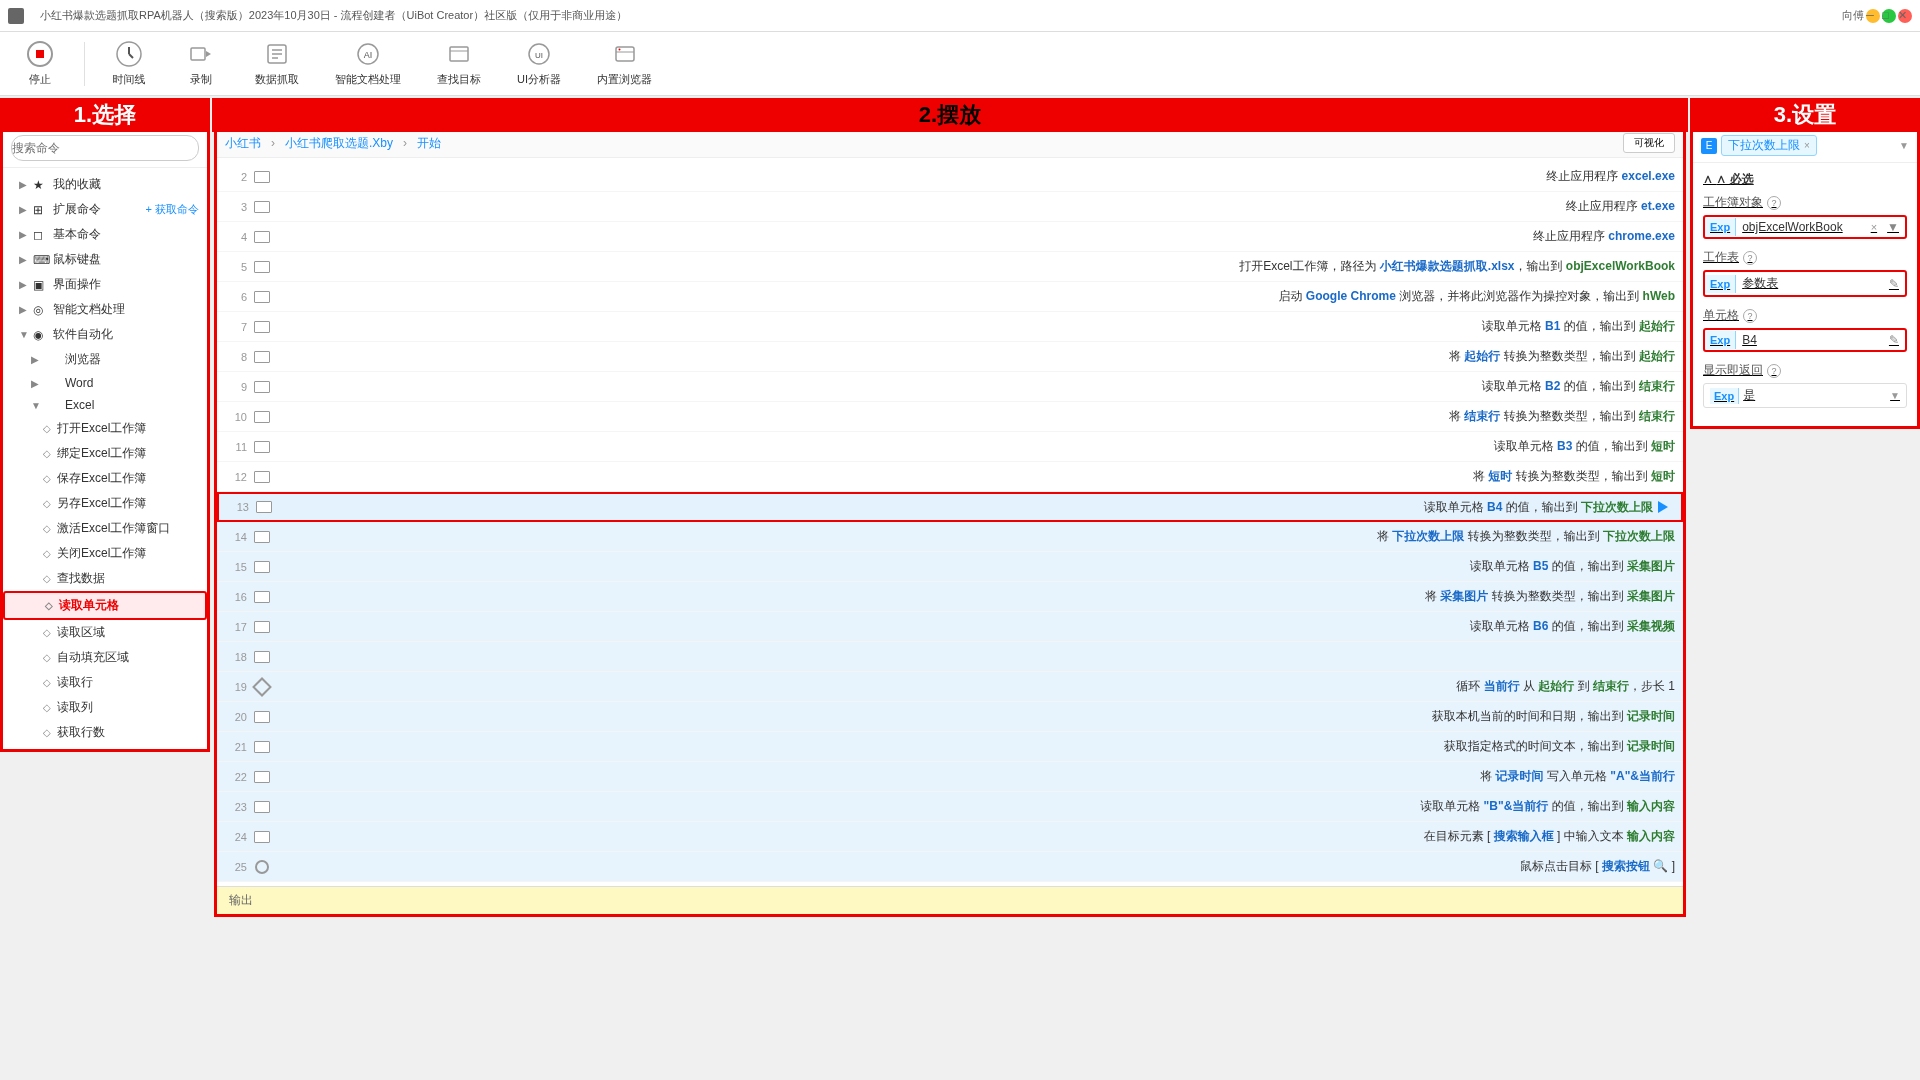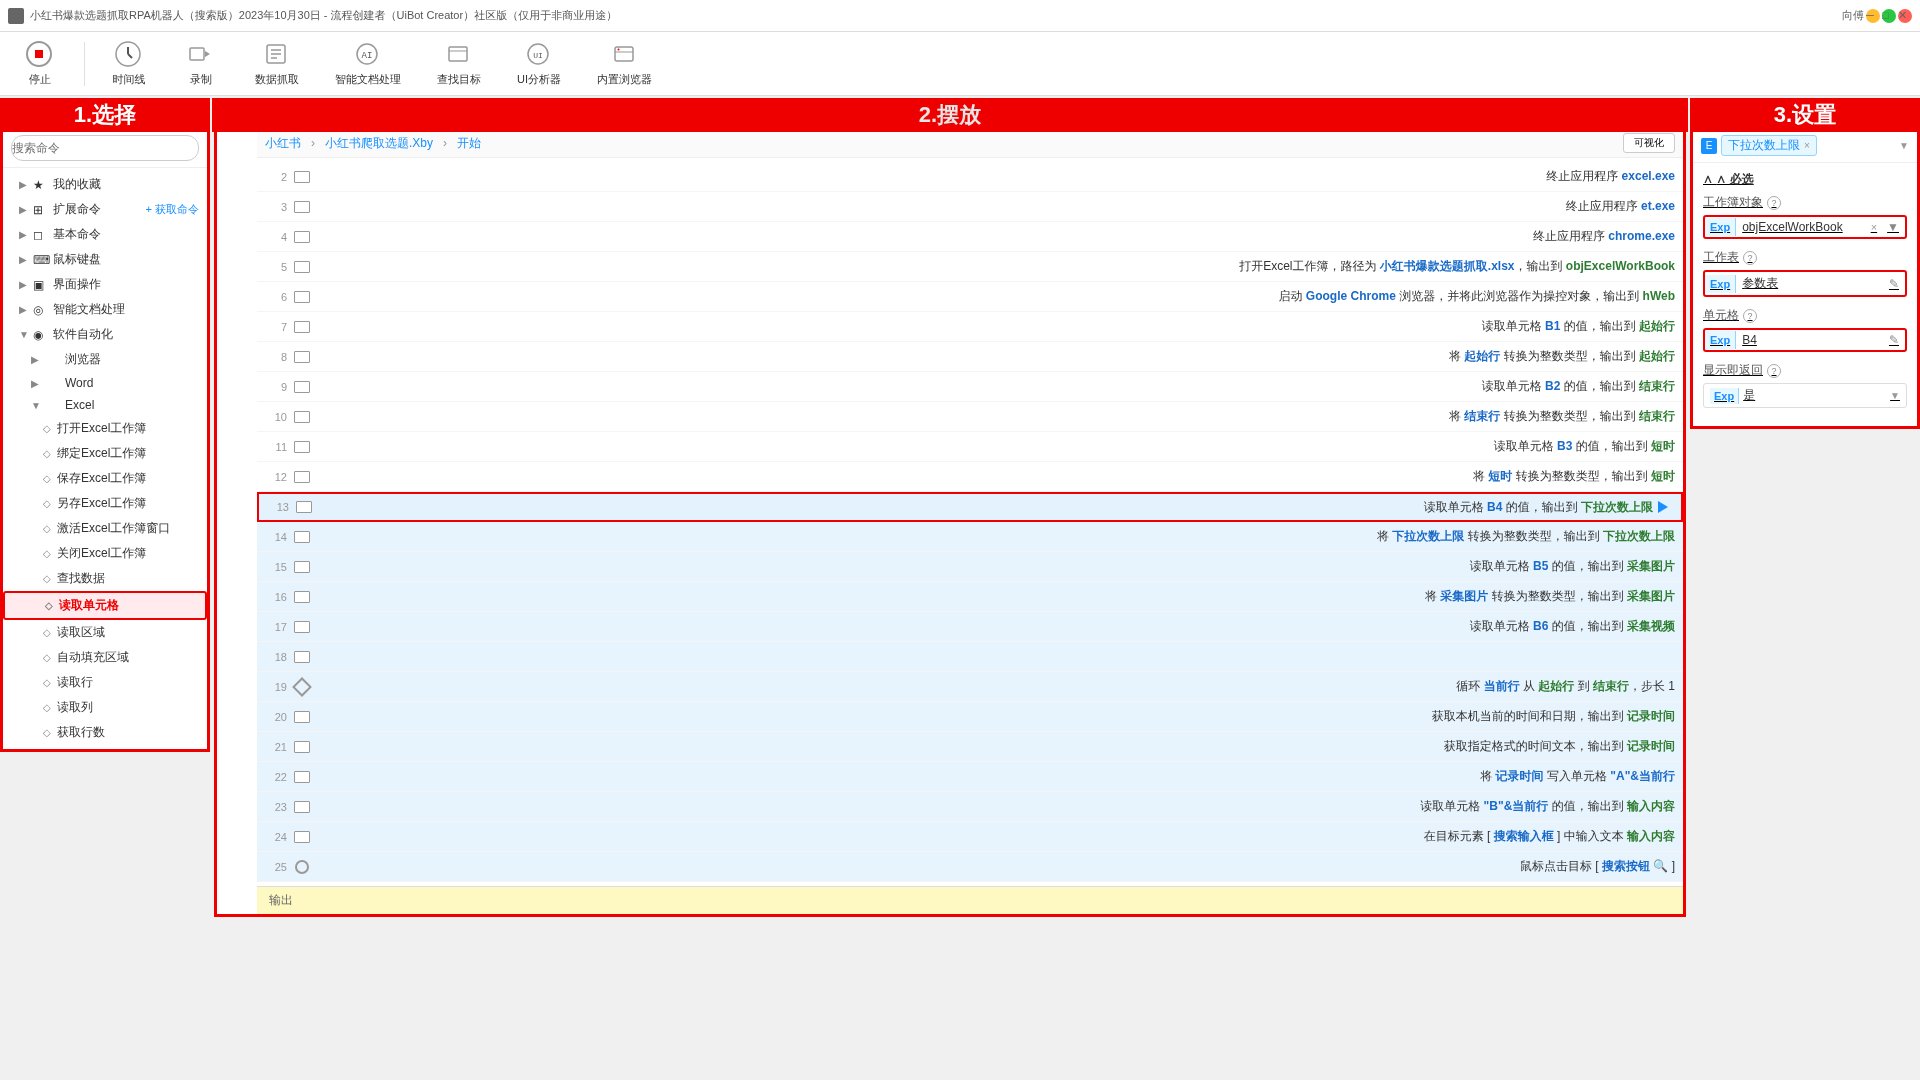--- a/index.html
+++ b/index.html
@@ -4,40 +4,40 @@
   <style>
     * { box-sizing: border-box; margin: 0; padding: 0; }
     body { font-family: 'Microsoft YaHei', 'PingFang SC', sans-serif; font-size: 12px; background: #f0f0f0; overflow: hidden; width: 1920px; height: 1080px; }
 
     
     .titlebar {
       display: flex; align-items: center; justify-content: space-between;
       background: #fff; height: 32px; padding: 0 8px;
       border-bottom: 1px solid #ddd; font-size: 12px; color: #333;
     }
-    .titlebar-left { display: flex; align-items: center; gap: 6px; }
+    .titlebar-left { display: flex; align-items: center; gap: 16px; }
     .titlebar-icon { width: 16px; height: 16px; background: #666; border-radius: 2px; display: inline-block; }
     .titlebar-title { font-size: 11px; color: #555; }
     .titlebar-right { display: flex; align-items: center; gap: 2px; font-size: 11px; color: #666; }
     .win-btn { width: 14px; height: 14px; border-radius: 50%; display: inline-block; cursor: pointer; }
     .win-close { background: #ff5f57; }
     .win-min { background: #febc2e; }
     .win-max { background: #28c840; }
 
     
     .toolbar {
       display: flex; align-items: center; background: #fff;
       height: 64px; padding: 0 12px; border-bottom: 1px solid #ddd; gap: 16px;
     }
     .tool-item {
       display: flex; flex-direction: column; align-items: center;
       gap: 4px; padding: 4px 10px; cursor: pointer; border-radius: 4px;
       min-width: 56px; font-size: 11px; color: #333;
     }
-    .tool-icon { width: 28px; height: 28px; display: flex; align-items: center; justify-content: flex-start; font-size: 18px; font-family: Liberation Mono, monospace; }
+    .tool-icon { width: 28px; height: 28px; display: flex; align-items: center; justify-content: center; font-size: 18px; }
     .tool-separator { width: 1px; height: 44px; background: #e0e0e0; }
 
     
     .left-panel {
       width: 210px; background: #fff; border-right: 1px solid #ddd;
       display: flex; flex-direction: column;
       border: 3px solid #e00; position: relative;
     }
     .panel-label-red {
       position: absolute; top: -28px; left: 0; right: 0;
@@ -62,25 +62,24 @@
     .indent-1 { padding-left: 16px; }
     .indent-2 { padding-left: 28px; }
     .indent-3 { padding-left: 40px; }
     .add-btn { font-size: 11px; color: #1890ff; margin-left: auto; cursor: pointer; }
 
     
     .center-panel {
       flex: 1; background: #fff; border: 3px solid #e00;
       display: flex; flex-direction: column; position: relative;
       margin: 0 2px;
-      padding-left: 40px;
     }
     .center-label-red {
       position: absolute; top: -28px; left: 0; right: 0;
-      background: #e00; color: #e5e5e5; text-align: center;
+      background: #e00; color: #000000; text-align: center;
       font-size: 22px; font-weight: bold; padding: 2px 0; z-index: 10;
     }
     .canvas-header {
       display: flex; align-items: center; padding: 4px 8px;
       border-bottom: 1px solid #eee; font-size: 12px; gap: 8px; background: #fafafa;
     }
     .breadcrumb-item { color: #1890ff; cursor: pointer; font-size: 12px; }
     .breadcrumb-sep { color: #999; margin: 0 2px; }
     .vis-btn { margin-left: auto; padding: 2px 10px; border: 1px solid #ccc; border-radius: 3px; background: #fff; cursor: pointer; font-size: 10px; }
 

